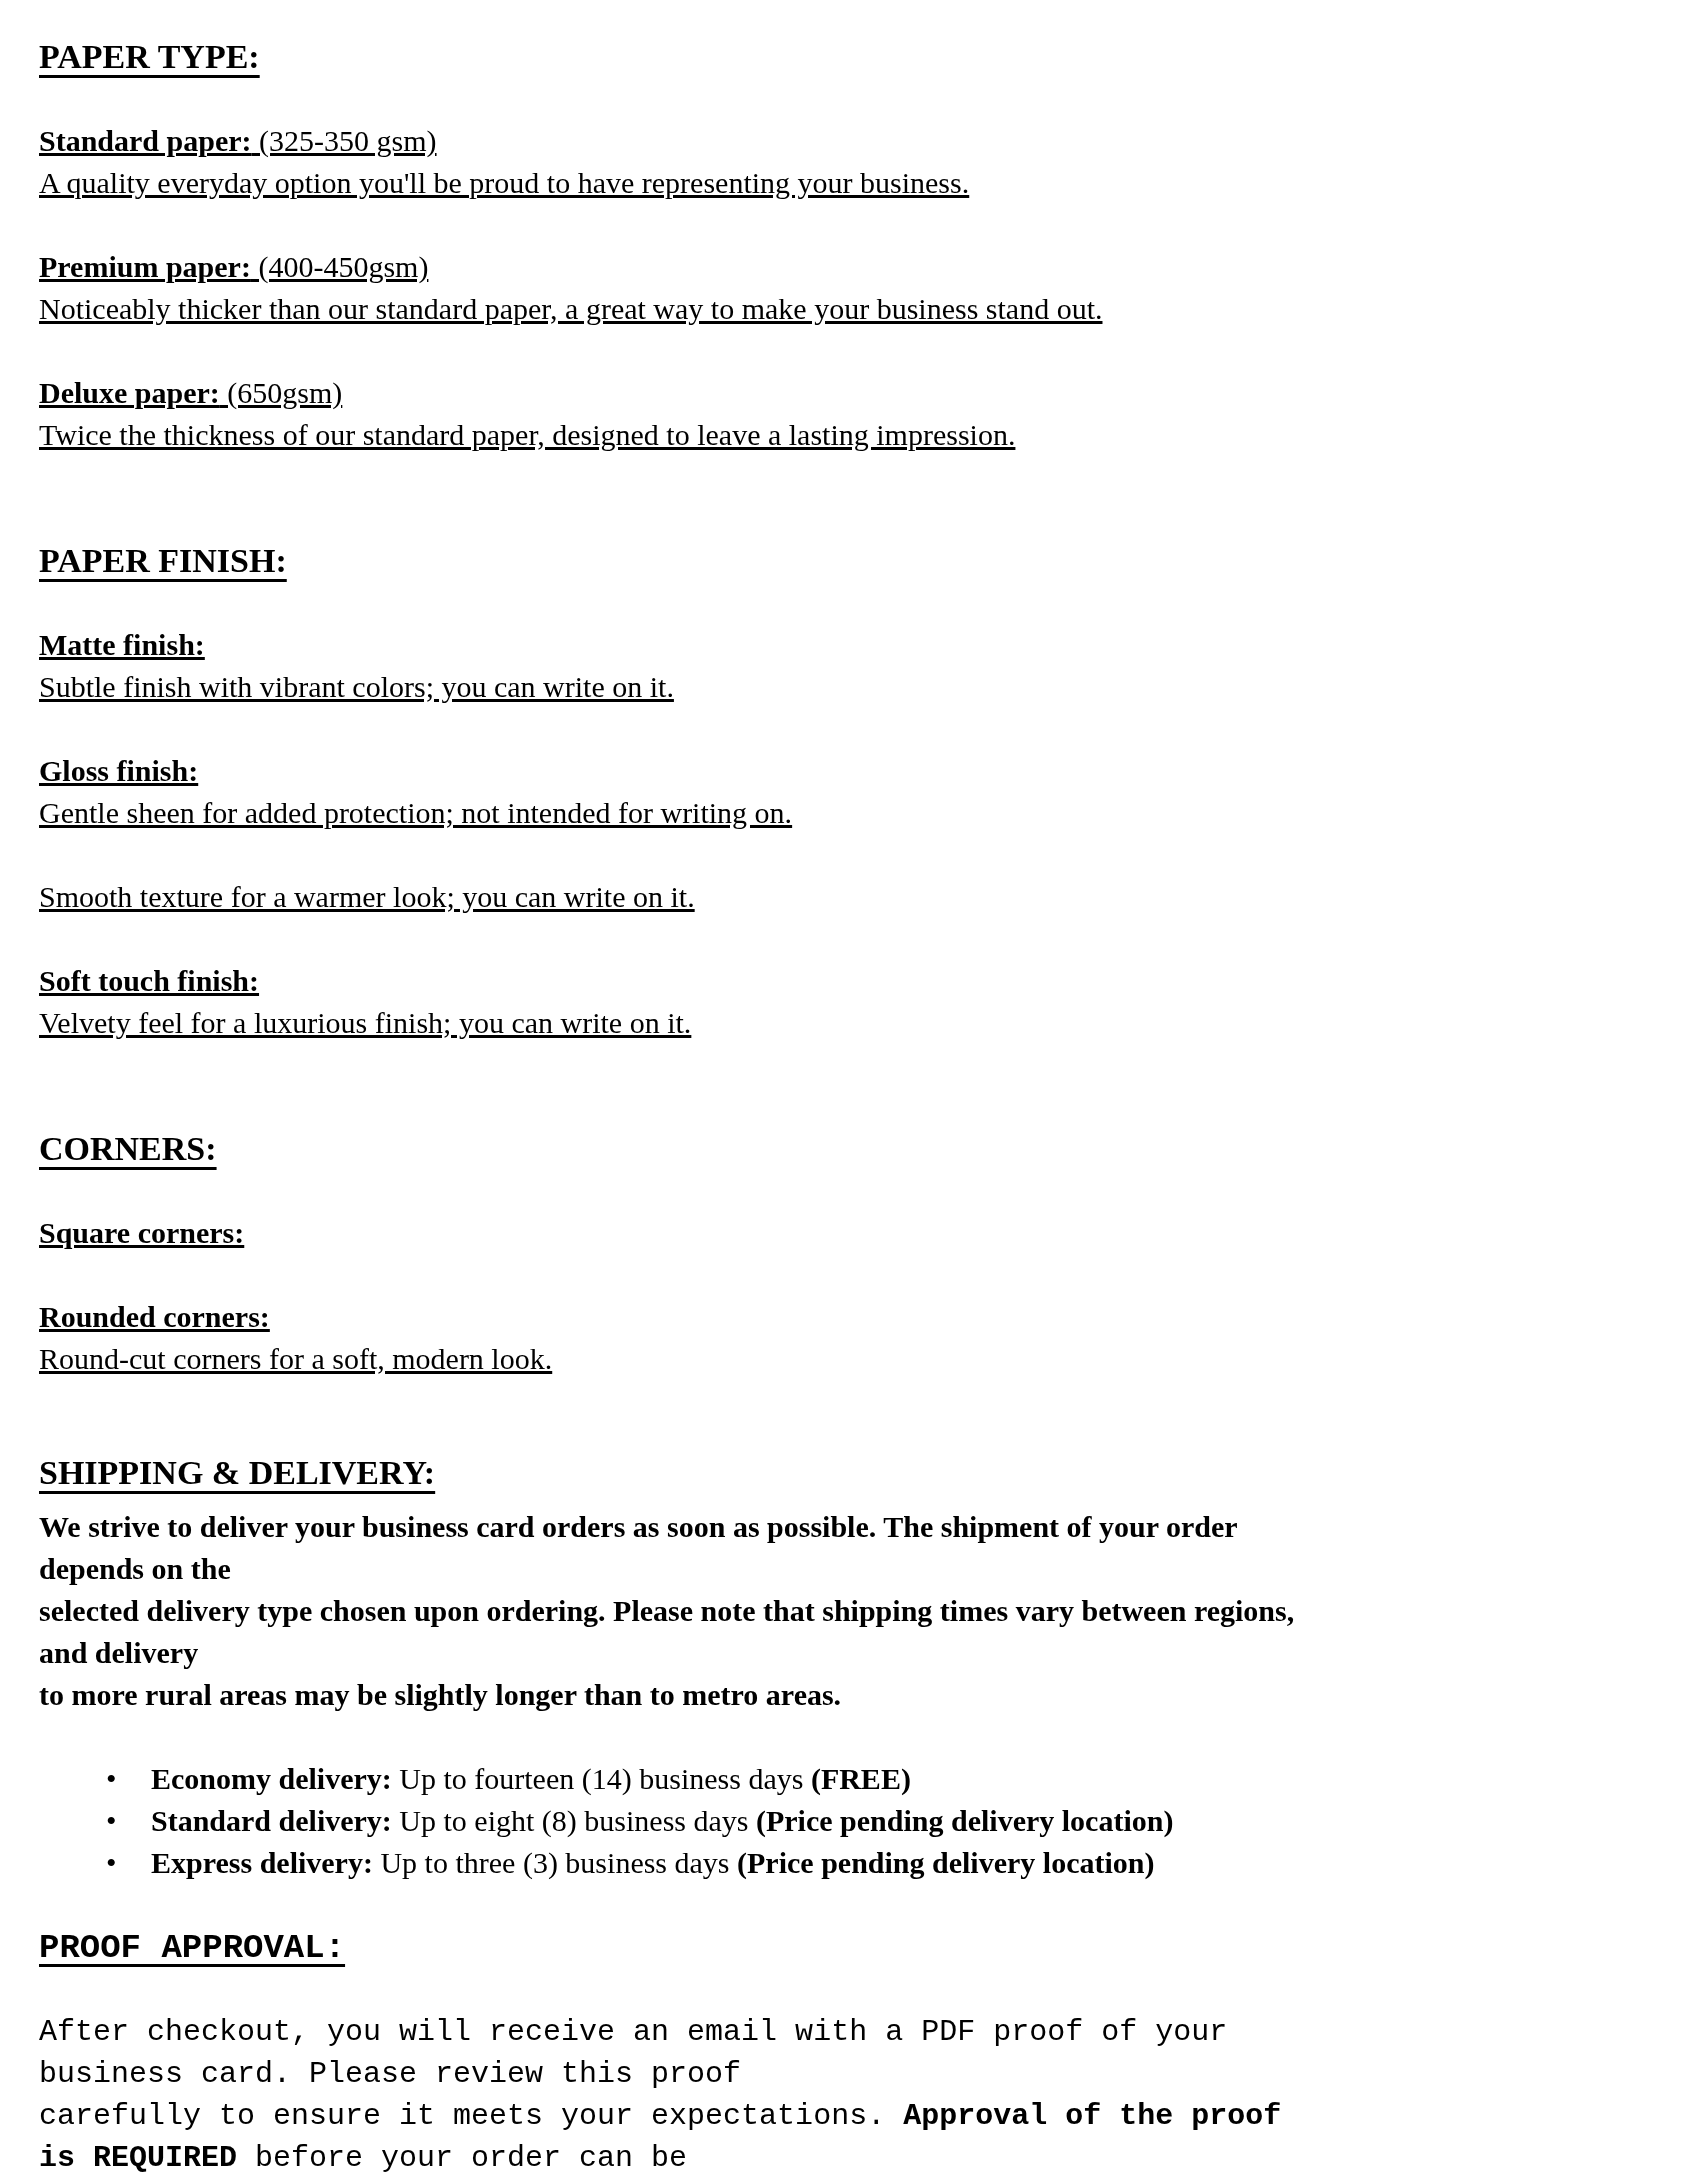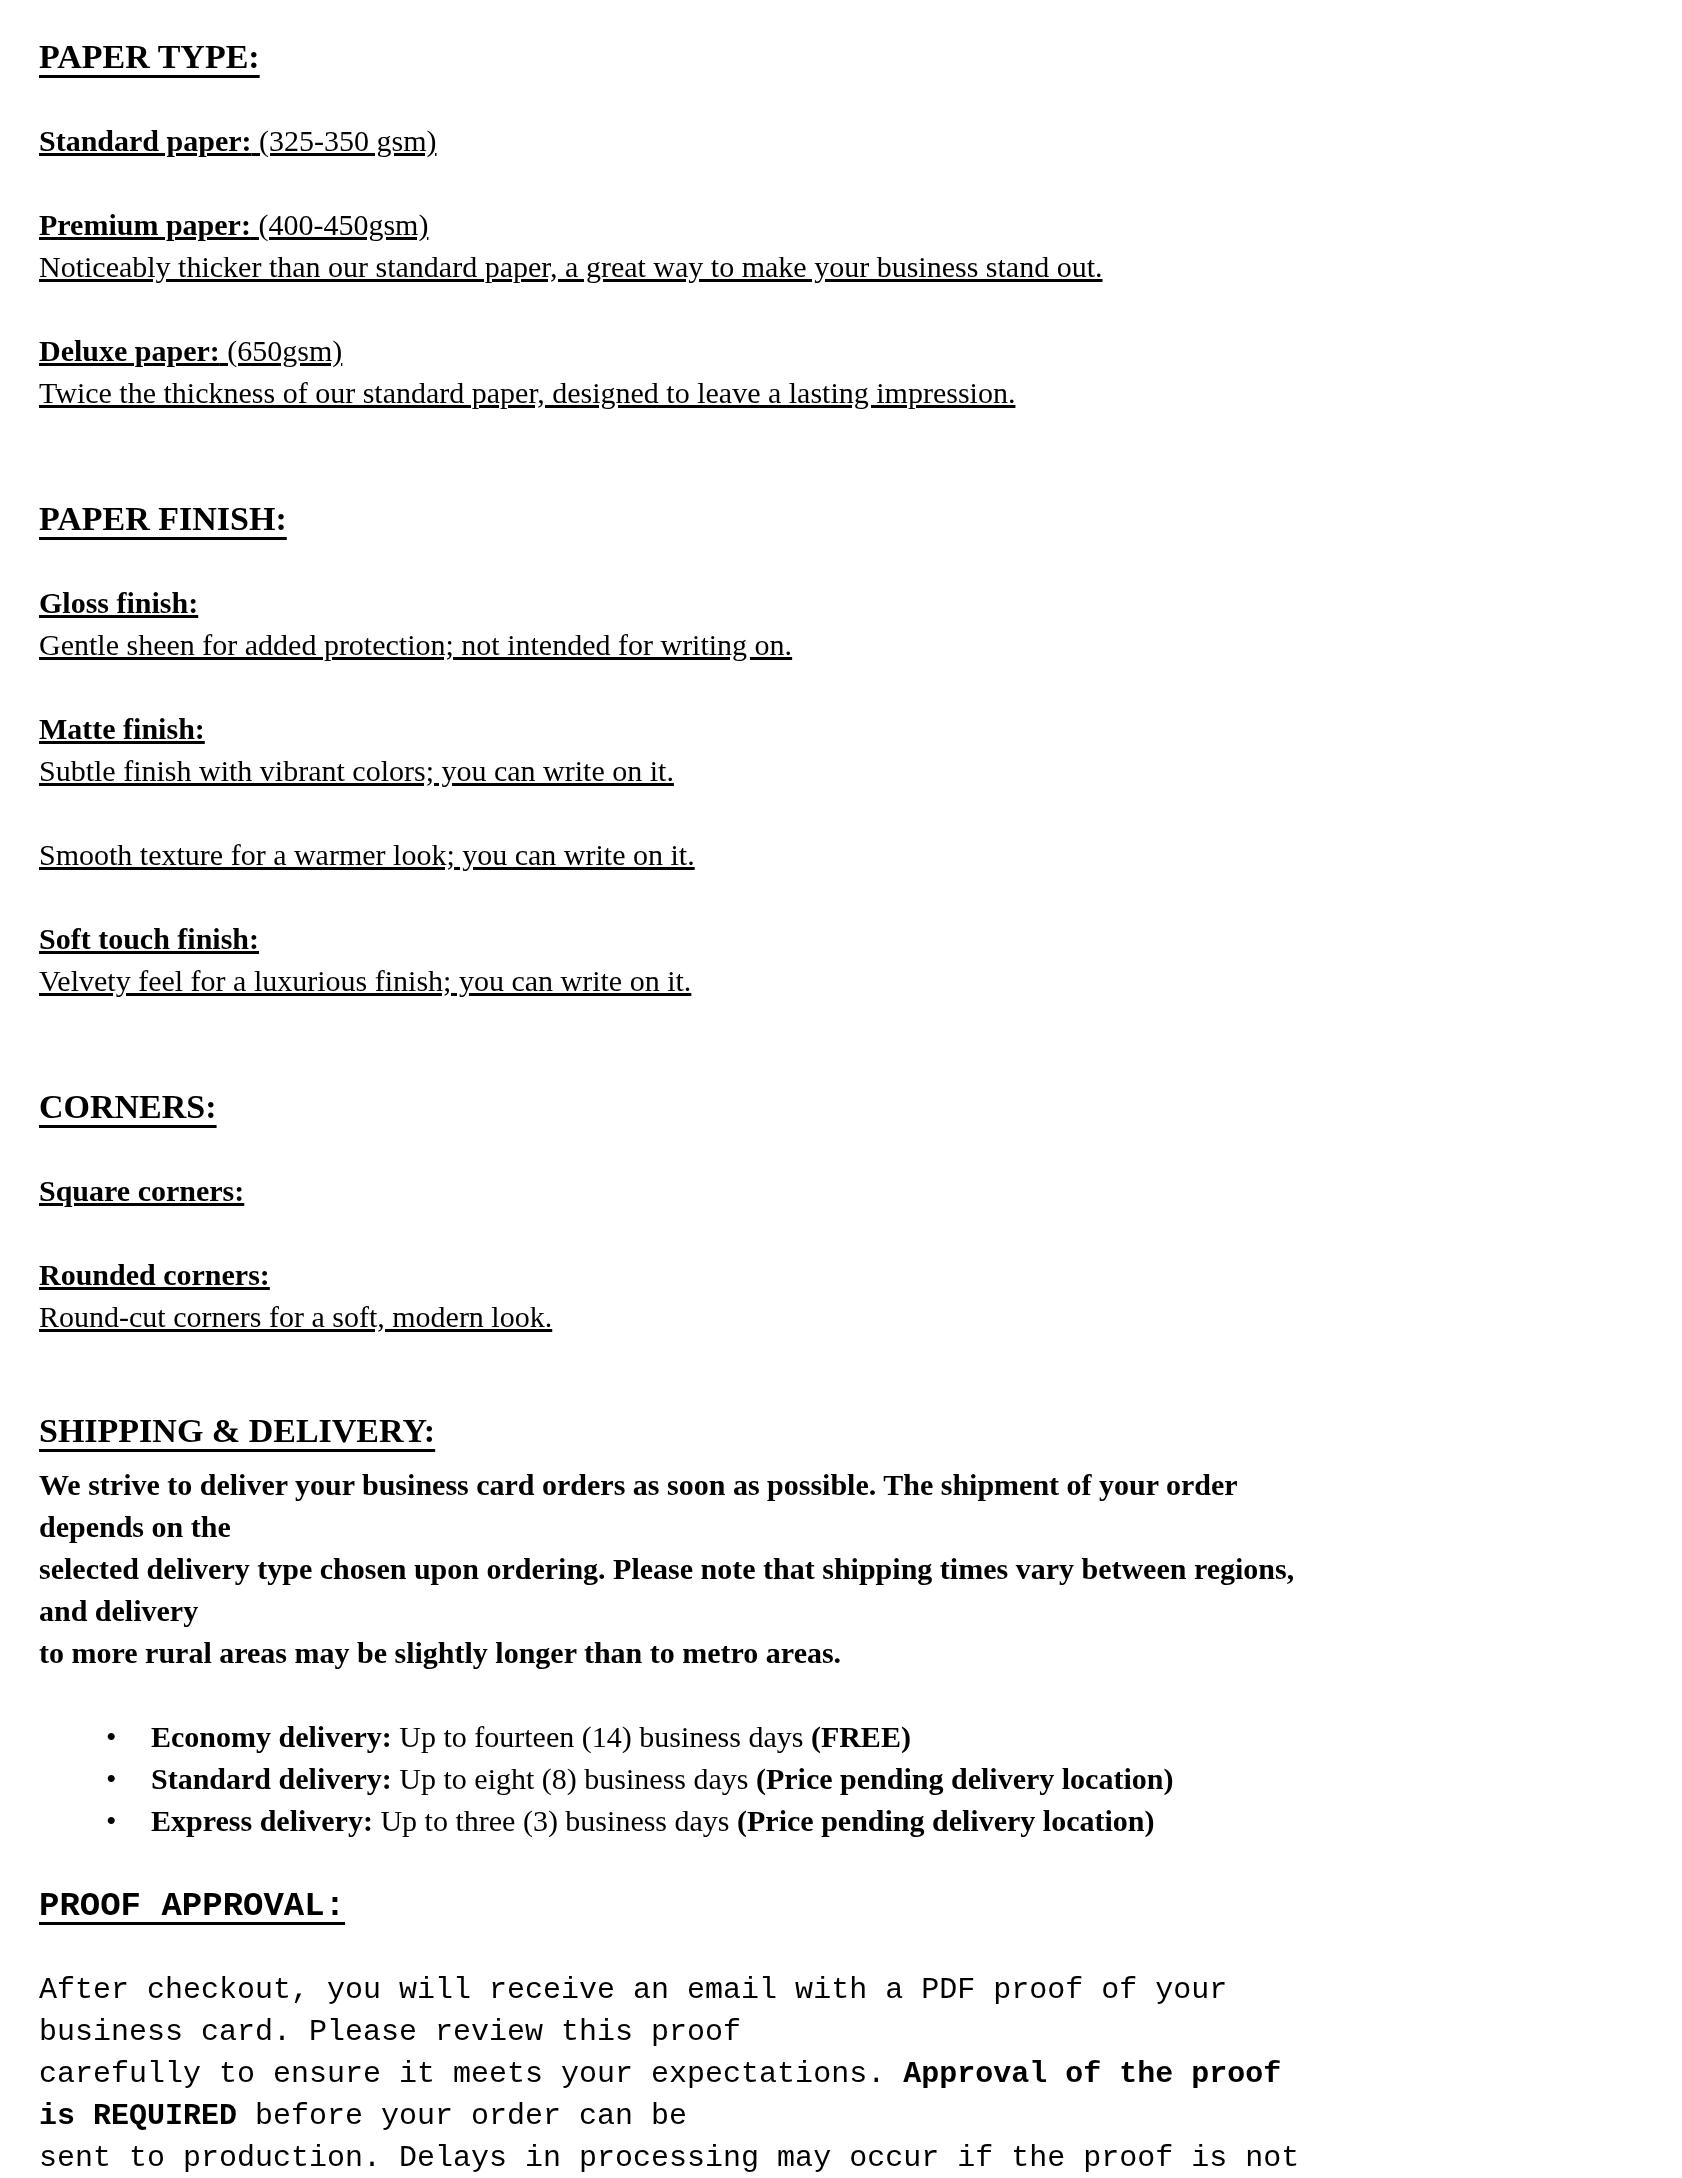--- a/index.html
+++ b/index.html
@@ -63,40 +63,41 @@
 </style>
 </head>
 <body>
 
 <div class="page">
 
   <section class="section">
     <h2 class="section-heading">PAPER TYPE:</h2>
     <div class="entry">
       <div><span class="entry-label">Standard paper:</span><span> (325-350 gsm)</span></div>
+      <div>A quality everyday option you'll be proud to have representing your business.</div>
     </div>
     <div class="entry">
       <div><span class="entry-label">Premium paper:</span><span> (400-450gsm)</span></div>
       <div>Noticeably thicker than our standard paper, a great way to make your business stand out.</div>
     </div>
     <div class="entry">
       <div><span class="entry-label">Deluxe paper:</span><span> (650gsm)</span></div>
       <div>Twice the thickness of our standard paper, designed to leave a lasting impression.</div>
     </div>
   </section>
 
   <section class="section">
     <h2 class="section-heading">PAPER FINISH:</h2>
     <div class="entry">
+      <div><span class="entry-label">Matte finish:</span></div>
+      <div>Subtle finish with vibrant colors; you can write on it.</div>
+    </div>
+    <div class="entry">
       <div><span class="entry-label">Gloss finish:</span></div>
       <div>Gentle sheen for added protection; not intended for writing on.</div>
-    </div>
-    <div class="entry">
-      <div><span class="entry-label">Matte finish:</span></div>
-      <div>Subtle finish with vibrant colors; you can write on it.</div>
     </div>
     <div class="entry">
       <div>Smooth texture for a warmer look; you can write on it.</div>
     </div>
     <div class="entry">
       <div><span class="entry-label">Soft touch finish:</span></div>
       <div>Velvety feel for a luxurious finish; you can write on it.</div>
     </div>
   </section>
 

